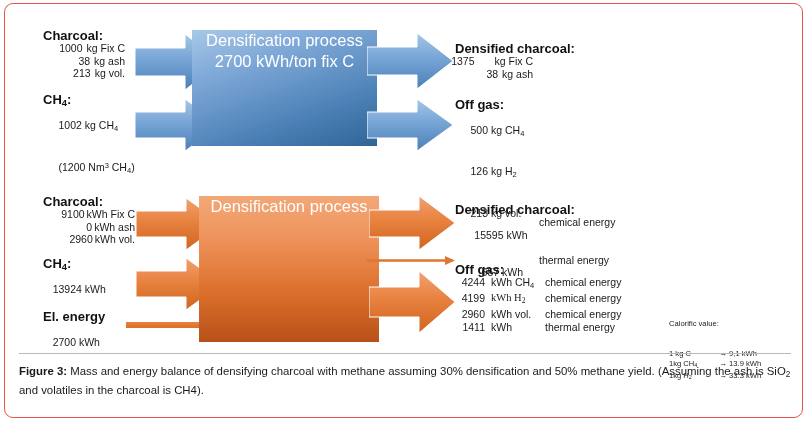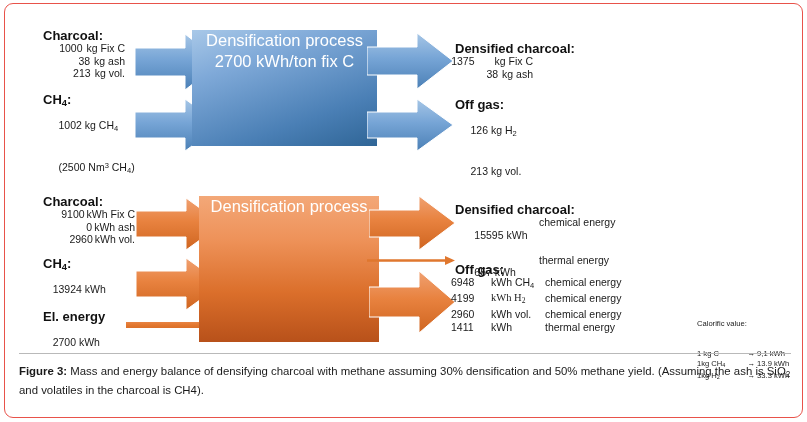--- a/index.html
+++ b/index.html
@@ -33,21 +33,21 @@
     font-weight: bold;
     white-space: pre;
   }
   .num {
     position: absolute;
     font-size: 10.5px;
     color: #1a1a1a;
     line-height: 12.6px;
     white-space: pre;
   }
-  .rt { }
+  .rt { text-align: right; }
 
   
   .pbox {
     position: absolute;
     display: flex;
     justify-content: center;
     text-align: center;
     color: #ffffff;
     font-size: 16.5px;
     line-height: 21px;
@@ -64,21 +64,21 @@
     background: linear-gradient(180deg, #f3a878 0%, #ee9259 30%, #db6f2b 66%, #b8511a 100%);
   }
 
   
   .arrow { position: absolute; }
   .arrow svg { display: block; width: 100%; height: 100%; }
 
   
   #calorific {
     position: absolute;
-    left: 692px; top: 296px;
+    left: 664px; top: 296px;
     font-size: 7.6px;
     line-height: 9.6px;
     color: #1a1a1a;
     white-space: pre;
   }
   #calorific .ctitle { margin-bottom: 1px; }
   #calorific table { border-collapse: collapse; font-size: 7.6px; }
   #calorific td { padding: 0 0 0.4px 0; white-space: pre; vertical-align: top; }
   #calorific td.c2 { padding-left: 22px; }
 
@@ -176,37 +176,40 @@
       <span>213</span><span>kg vol.</span>
     </div>
   </div>
 
   <div class="hdr" style="left:38px; top:88px;">CH<sub>4</sub>:</div>
   <div style="position:absolute; left:36px; top:102px; width:92px;">
     <div class="num" style="position:static;">
       <span>1002</span> <span>kg CH<sub>4</sub></span>
     </div>
     <div class="num" style="position:static;">
-      <span>(2500</span> <span>Nm<sup>3</sup> CH<sub>4</sub>)</span>
+      <span>(1200</span> <span>Nm<sup>3</sup> CH<sub>4</sub>)</span>
     </div>
   </div>
 
   <div class="hdr" style="left:450px; top:37px;">Densified charcoal:</div>
   <div style="position:absolute; left:448px; top:51px; width:80px;">
     <div class="num rt" style="position:static; display:flex; justify-content:flex-end; gap:20px;">
       <span>1375</span><span>kg Fix C</span>
     </div>
     <div class="num rt" style="position:static; display:flex; justify-content:flex-end; gap:4px;">
       <span>38</span><span>kg ash</span>
     </div>
   </div>
 
   <div class="hdr" style="left:450px; top:93px;">Off gas:</div>
   <div style="position:absolute; left:448px; top:107px; width:90px;">
     <div class="num" style="position:static;">
+      <span>500</span> <span>kg CH<sub>4</sub></span>
+    </div>
+    <div class="num" style="position:static;">
       <span>126</span> <span>kg H<sub>2</sub></span>
     </div>
     <div class="num" style="position:static;">
       <span>213</span> <span>kg vol.</span>
     </div>
   </div>
 
   <div class="arrow" style="left:131px; top:194px; width:86px; height:52px;">
     <svg viewBox="0 0 86 52" preserveAspectRatio="none">
       <defs>
@@ -317,21 +320,21 @@
       <div class="num rt" style="position:static; width:72px;">
         <span>657</span> <span>kWh</span>
       </div>
       <div class="num" style="position:static; margin-left:16px;">thermal energy</div>
     </div>
   </div>
 
   <div class="hdr" style="left:450px; top:258px;">Off gas:</div>
   <div style="position:absolute; left:446px; top:272px;">
     <div style="position:static; display:flex;">
-      <div class="num rt" style="position:static; width:34px;">6948</div>
+      <div class="num rt" style="position:static; width:34px;">4244</div>
       <div class="num" style="position:static; width:54px; margin-left:6px;">kWh CH<sub>4</sub></div>
       <div class="num" style="position:static;">chemical energy</div>
     </div>
     <div style="position:static; display:flex;">
       <div class="num rt" style="position:static; width:34px;">4199</div>
       <div class="num" style="position:static; width:54px; margin-left:6px;font-family:Liberation Serif, serif;">kWh H<sub>2</sub></div>
       <div class="num" style="position:static;">chemical energy</div>
     </div>
     <div style="position:static; display:flex;">
       <div class="num rt" style="position:static; width:34px;">2960</div>

